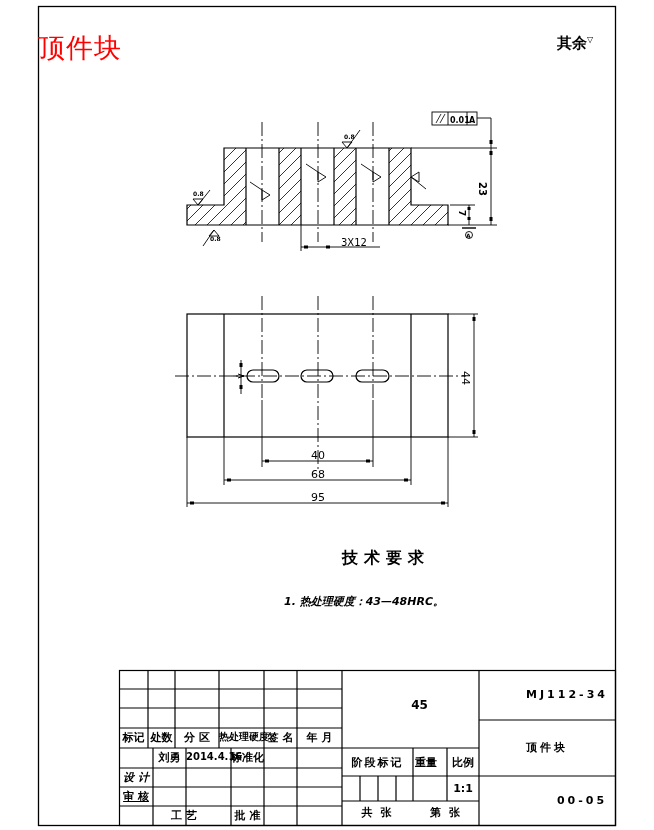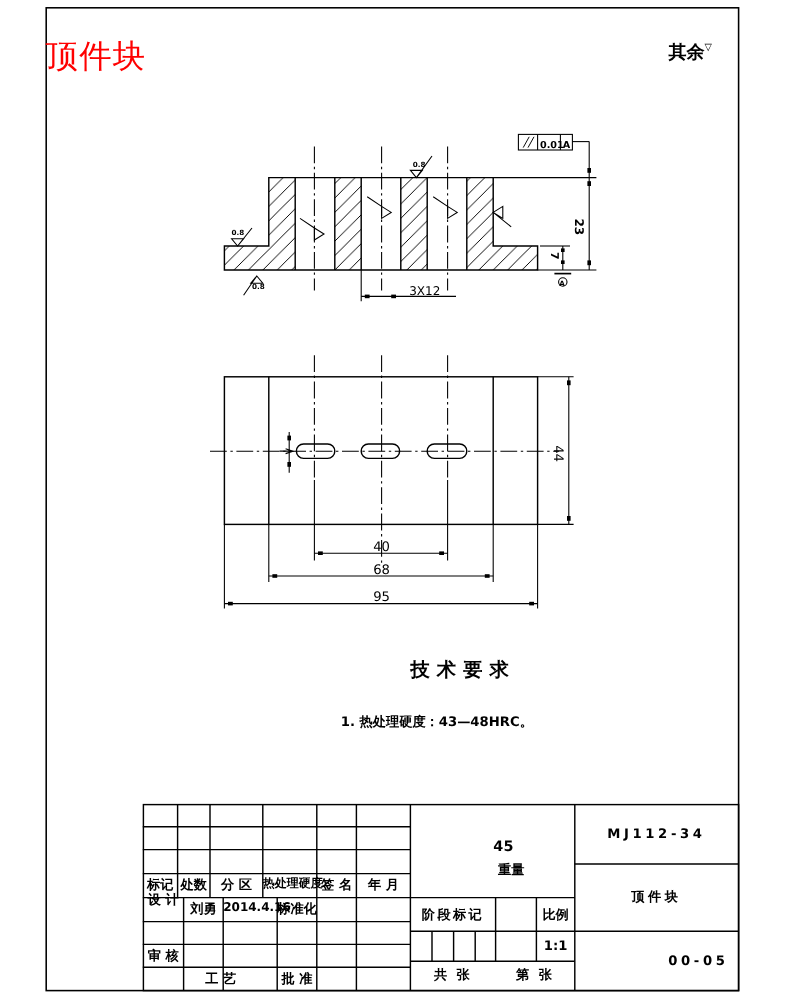--- a/index.html
+++ b/index.html
@@ -3,21 +3,21 @@
 <meta charset="utf-8">
 <style>
   html, body { margin:0; padding:0; background:#ffffff; }
   body { width:654px; height:830px; position:relative; overflow:hidden; font-family:"DejaVu Sans", sans-serif; }
   #sheet { position:absolute; left:0; top:0; width:654px; height:830px; }
   .red-title { position:absolute; left:38px; top:34px; font-family:"DejaVu Serif", serif; font-size:27px; color:#ff0000; letter-spacing:1px; line-height:1; }
   .rough-note { position:absolute; left:518px; top:36px; font-size:15px; font-weight:bold; color:#000; line-height:1;margin-left:39px; }
   .rough-note .sym { font-size:8px; vertical-align:top; }
   .txt { position:absolute; color:#000; line-height:1; white-space:nowrap; }
   .tech-title { left:330px; top:550px; font-size:16px; font-weight:bold; letter-spacing:6px;margin-left:12px; }
-  .tech-item { left:284px; top:596px; font-size:11px; font-weight:bold; }
+  .tech-item { left:284px; top:596px; font-size:11px; font-weight:bold;font-style:italic; }
   .tb { position:absolute; font-size:11px; font-weight:bold; color:#000; text-align:center; line-height:1; white-space:nowrap; }
 </style>
 </head>
 <body>
 
 <svg id="sheet" viewBox="0 0 654 830" width="654" height="830" xmlns="http://www.w3.org/2000/svg">
   <defs>
     <pattern id="hatch" patternUnits="userSpaceOnUse" width="12" height="12" patternTransform="rotate(0)">
       <path d="M-3,15 L15,-3 M-3,3 L3,-3 M9,15 L15,9" stroke="#000" stroke-width="0.8"></path>
     </pattern>
@@ -200,31 +200,31 @@
 <div class="txt tech-title">技术要求</div>
 <div class="txt tech-item">1. 热处理硬度：43—48HRC。</div>
 
 <div class="tb" style="left:119px;top:732px;width:29px;">标记</div>
 <div class="tb" style="left:148px;top:732px;width:27px;">处数</div>
 <div class="tb" style="left:175px;top:732px;width:44px;">分 区</div>
 <div class="tb" style="left:219px;top:732px;width:45px;font-size:10px;">热处理硬度</div>
 <div class="tb" style="left:264px;top:732px;width:33px;">签 名</div>
 <div class="tb" style="left:297px;top:732px;width:45px;">年 月</div>
 
-<div class="tb" style="left:119px;top:744px;width:34px;">设 计</div>
+<div class="tb" style="left:119px;top:772px;width:34px;font-style:italic;">设 计</div>
 <div class="tb" style="left:153px;top:752px;width:33px;">刘勇</div>
 <div class="tb" style="left:186px;top:752px;width:45px;font-size:10px;">2014.4.16</div>
 <div class="tb" style="left:231px;top:752px;width:33px;">标准化</div>
-<div class="tb" style="left:119px;top:791px;width:34px;">审 核</div>
+<div class="tb" style="left:119px;top:791px;width:34px;text-decoration:underline;">审 核</div>
 <div class="tb" style="left:119px;top:810px;width:34px;padding-left:48px;">工 艺</div>
 <div class="tb" style="left:231px;top:810px;width:33px;">批 准</div>
 
 <div class="tb" style="left:342px;top:699px;width:155px;font-size:12px;">45</div>
 <div class="tb" style="left:342px;top:757px;width:71px;letter-spacing:2px;">阶段标记</div>
-<div class="tb" style="left:413px;top:719px;width:26px;">重量</div>
+<div class="tb" style="left:413px;top:757px;width:26px;">重量</div>
 <div class="tb" style="left:447px;top:757px;width:32px;">比例</div>
 <div class="tb" style="left:447px;top:783px;width:32px;">1:1</div>
 <div class="tb" style="left:342px;top:807px;width:71px;letter-spacing:2px;">共 张</div>
 <div class="tb" style="left:413px;top:807px;width:66px;letter-spacing:2px;">第 张</div>
 
-<div class="tb" style="left:479px;top:689px;width:136px;letter-spacing:3px;">MJ112-34</div>
+<div class="tb" style="left:479px;top:689px;width:136px;letter-spacing:3px;padding-left:20px;">MJ112-34</div>
 <div class="tb" style="left:479px;top:742px;width:136px;letter-spacing:3px;">顶件块</div>
 <div class="tb" style="left:479px;top:795px;width:136px;letter-spacing:3px;padding-left:35px;">00-05</div>
 
 </body></html>

